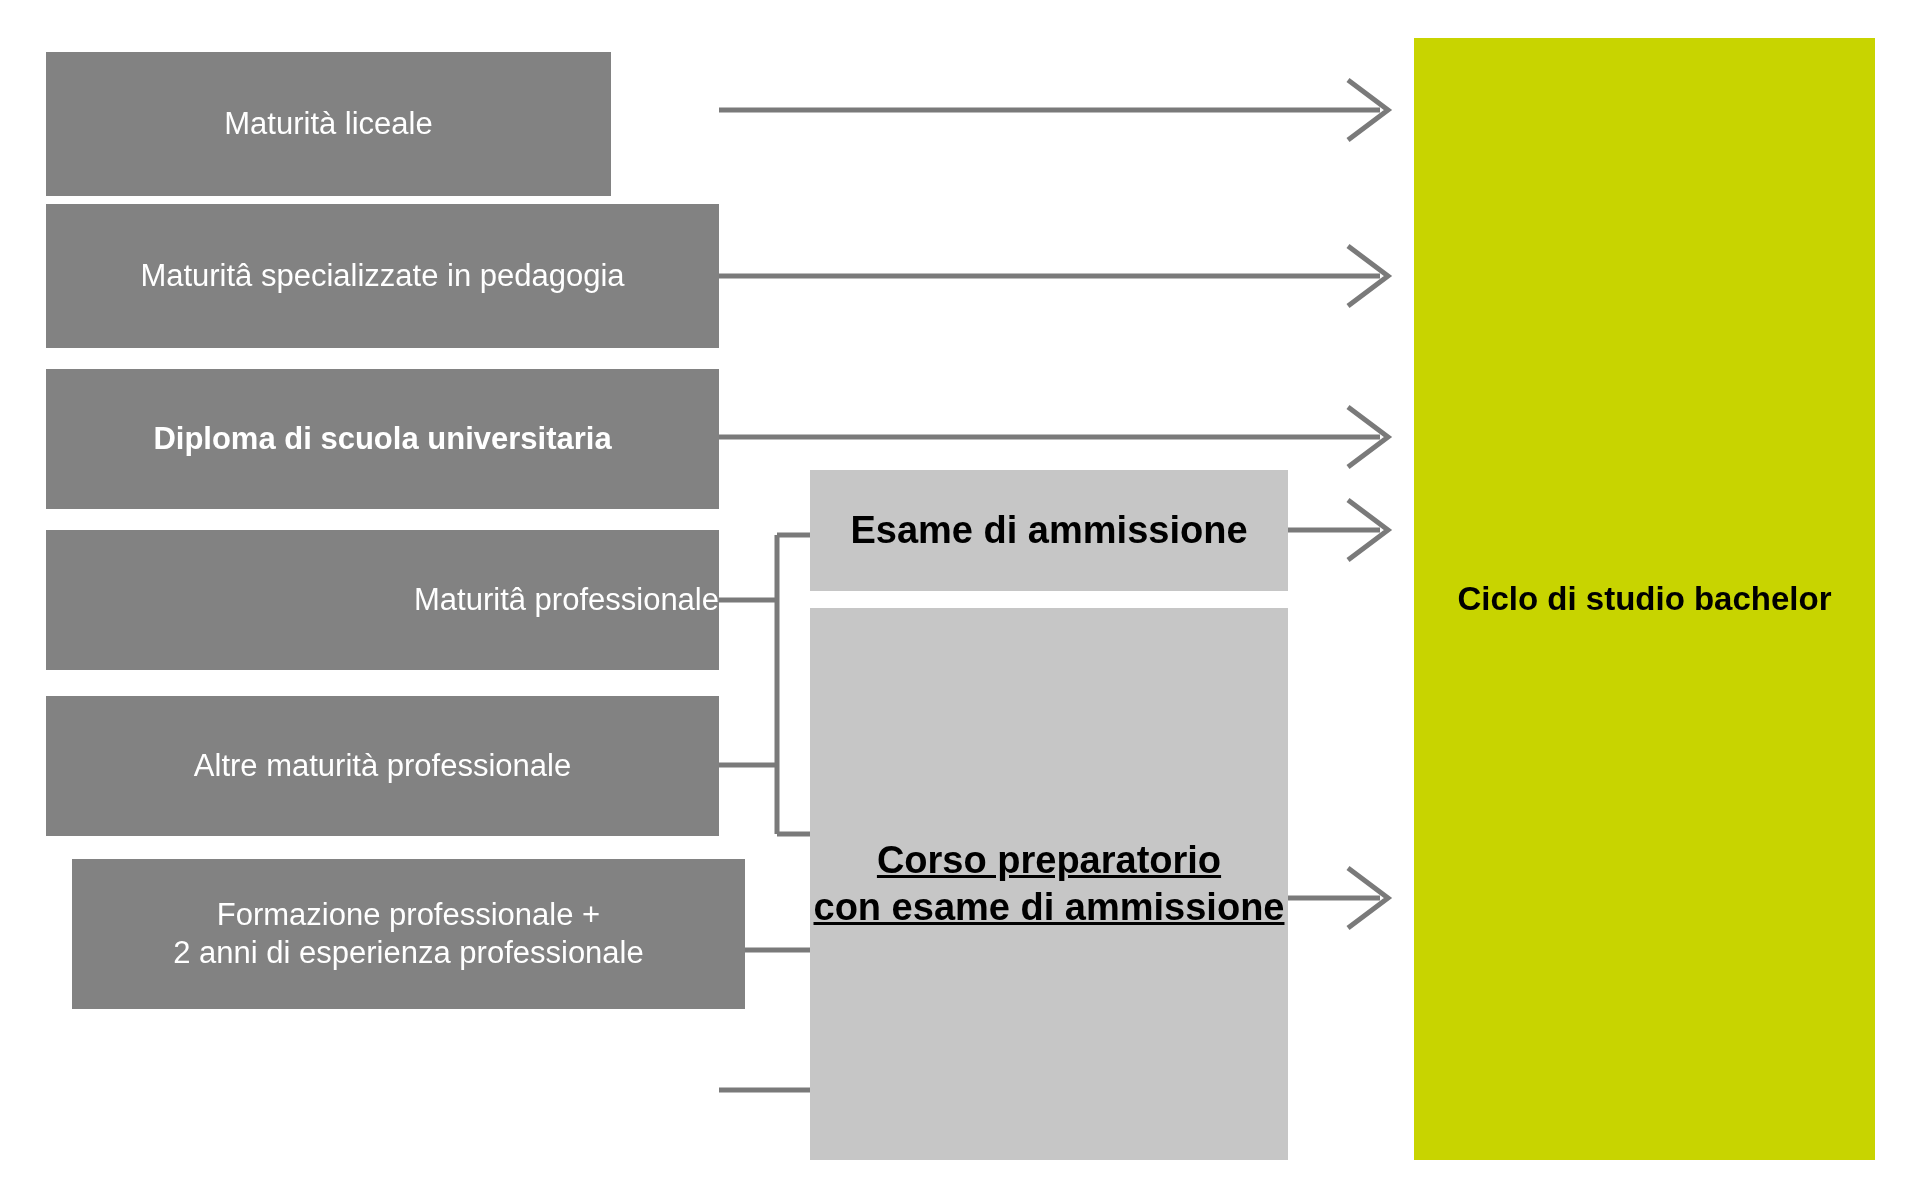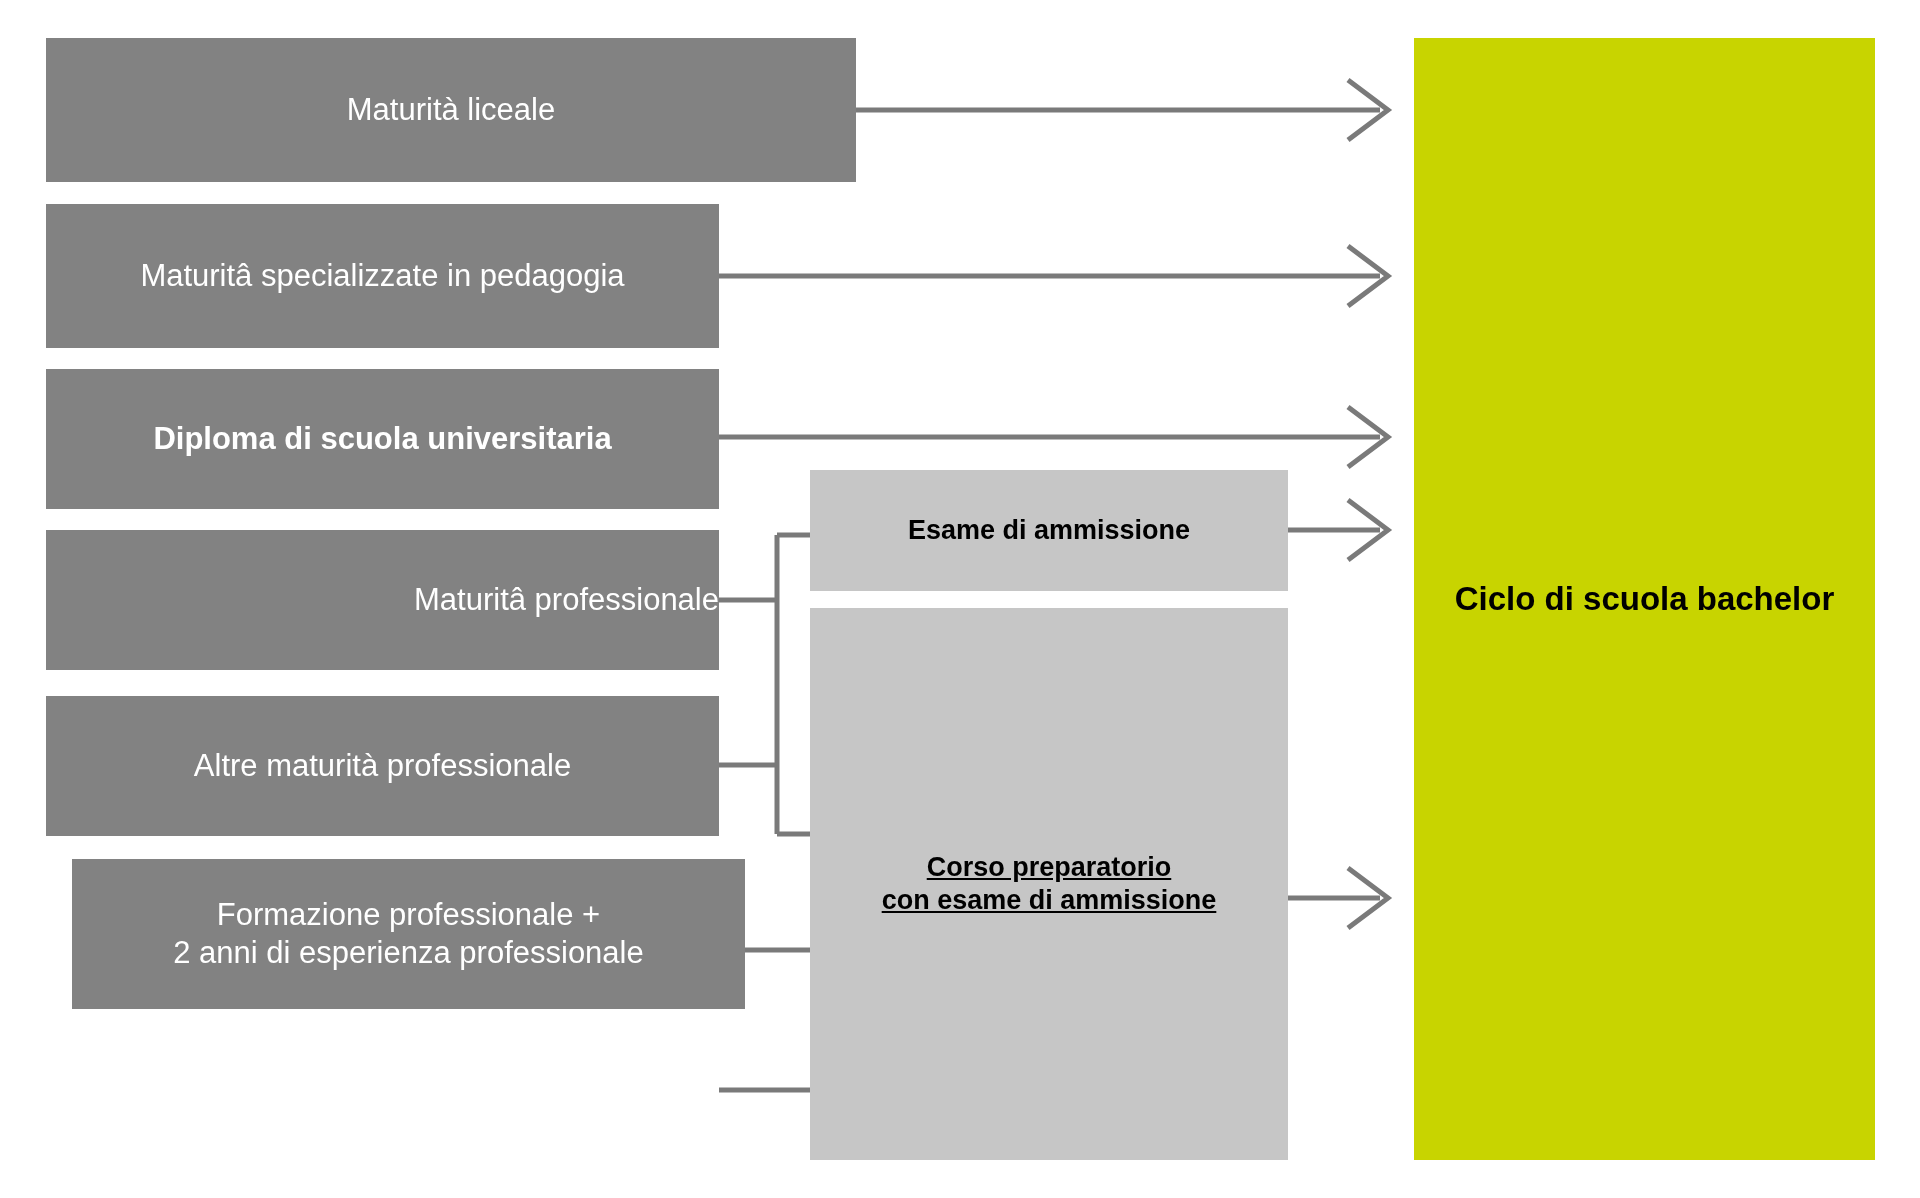--- a/index.html
+++ b/index.html
@@ -1,20 +1,20 @@
 <!DOCTYPE html>
 <html><head>
 <meta charset="utf-8">
 <style>
   html,body{margin:0;padding:0;background:#ffffff;}
   body{width:1920px;height:1198px;position:relative;font-family:"Liberation Sans",sans-serif;overflow:hidden;}
   .stage{position:absolute;left:0;top:0;width:1920px;height:1198px;}
   .box{position:absolute;display:flex;align-items:center;justify-content:center;text-align:center;box-sizing:border-box;}
   .grey-box{background:#828282;color:#ffffff;font-size:31px;line-height:1.22;font-weight:400;}
-  .light-box{background:#c6c6c6;color:#000000;font-size:27px;line-height:1.24;font-weight:700;}
+  .light-box{background:#c6c6c6;color:#000000;font-size:38px;line-height:1.24;font-weight:700;}
   .green-box{background:#c8d400;color:#000000;font-size:33px;font-weight:700;}
   svg.lines{position:absolute;left:0;top:0;width:1920px;height:1198px;pointer-events:none;}
   .twoline{white-space:pre-line;}
 </style>
 </head>
 <body>
 
 <div class="stage">
 
   <svg class="lines" viewBox="0 0 1920 1198">
@@ -40,21 +40,21 @@
     </g>
     <g fill="none" stroke="#7a7a7a" stroke-width="5" stroke-linejoin="miter">
       <polyline points="1348,80 1388,110 1348,140"></polyline>
       <polyline points="1348,246 1388,276 1348,306"></polyline>
       <polyline points="1348,407 1388,437 1348,467"></polyline>
       <polyline points="1348,500 1388,530 1348,560"></polyline>
       <polyline points="1348,868 1388,898 1348,928"></polyline>
     </g>
   </svg>
 
-  <div class="box grey-box" style="left:46px;top:38px;width:810px;height:144px;">
+  <div class="box grey-box" style="left:46px;top:52px;width:565px;height:144px;">
     <span>Maturità liceale</span>
   </div>
 
   <div class="box grey-box" style="left:46px;top:204px;width:673px;height:144px;">
     <span>Maturitâ specializzate in pedagogia</span>
   </div>
 
   <div class="box grey-box" style="left:46px;top:369px;width:673px;height:140px;font-weight:bold;">
     <span>Diploma di scuola universitaria</span>
   </div>
@@ -76,16 +76,16 @@
   <div class="box light-box" style="left:810px;top:470px;width:478px;height:121px;">
     <span>Esame di ammissione</span>
   </div>
 
   <div class="box light-box" style="left:810px;top:608px;width:478px;height:552px;text-decoration:underline;">
     <span class="twoline">Corso preparatorio
 con esame di ammissione</span>
   </div>
 
   <div class="box green-box" style="left:1414px;top:38px;width:461px;height:1122px;">
-    <span>Ciclo di scuola bachelor</span>
+    <span>Ciclo di studio bachelor</span>
   </div>
 
 </div>
 
 </body></html>

